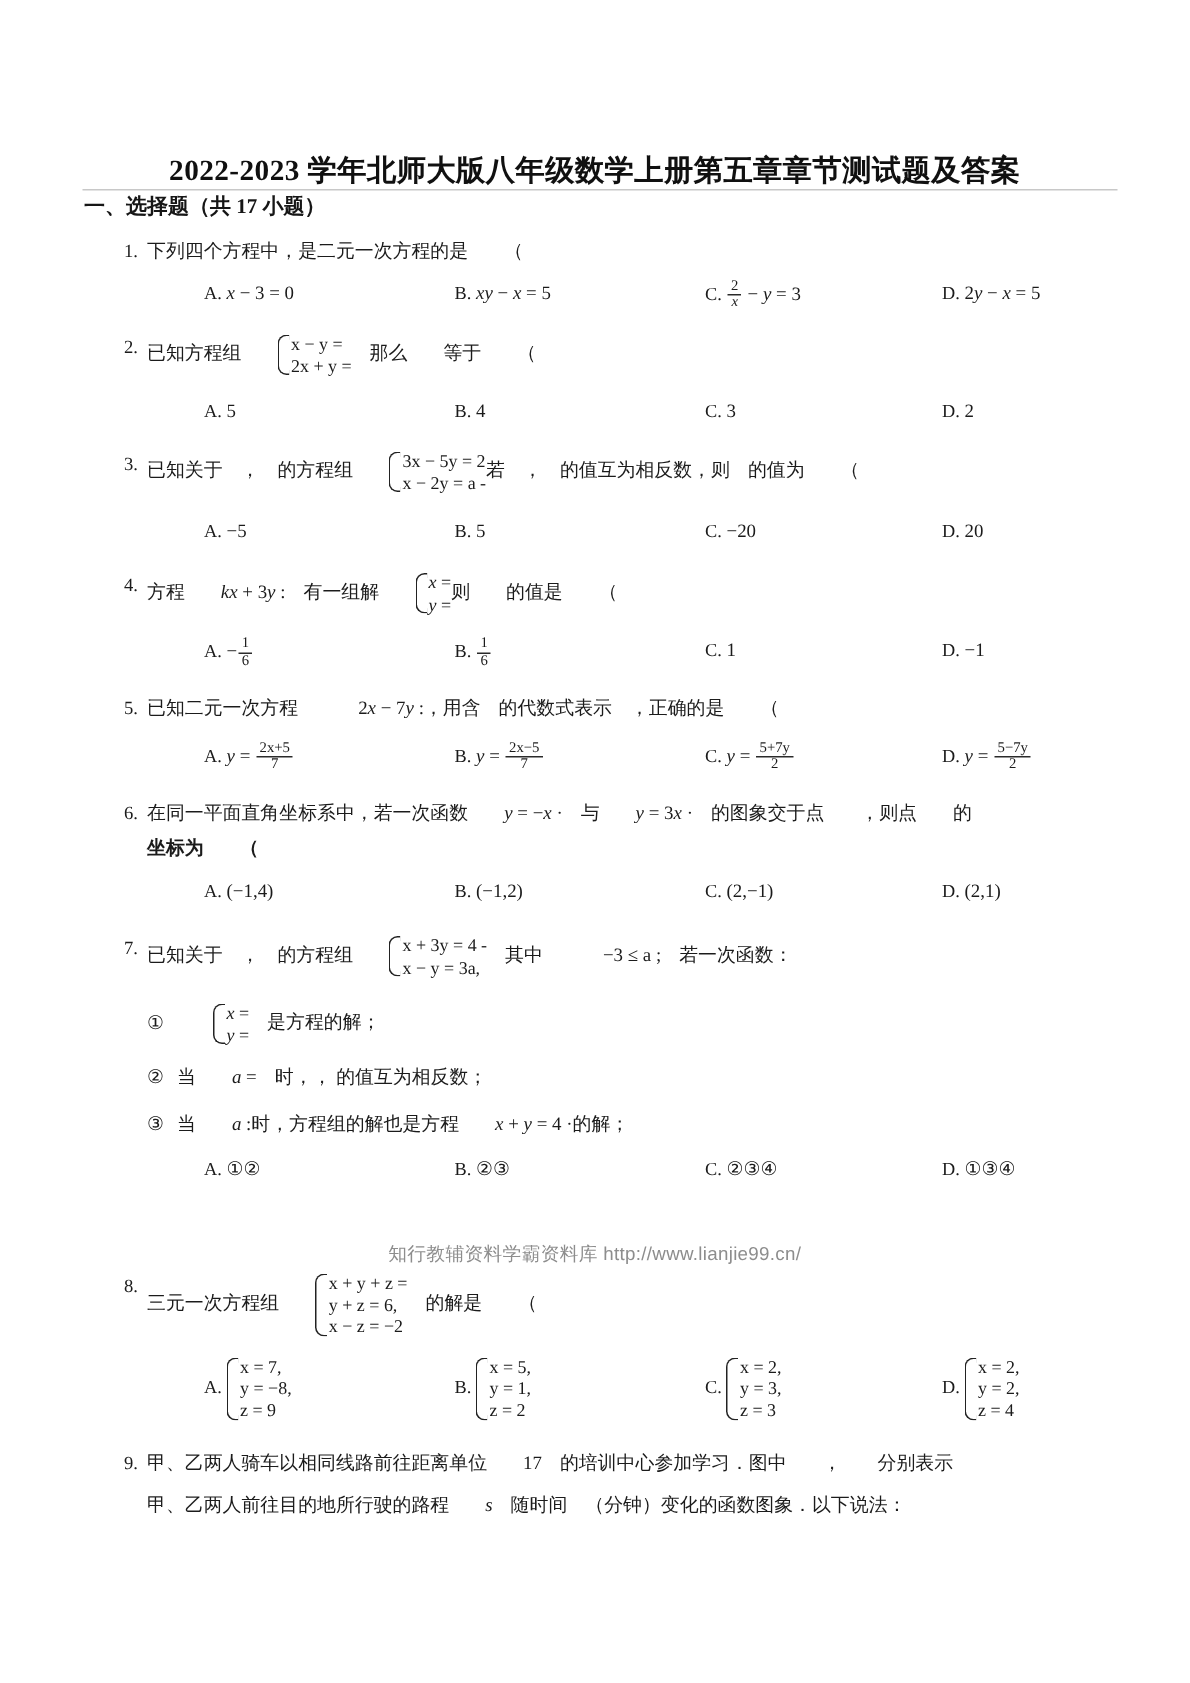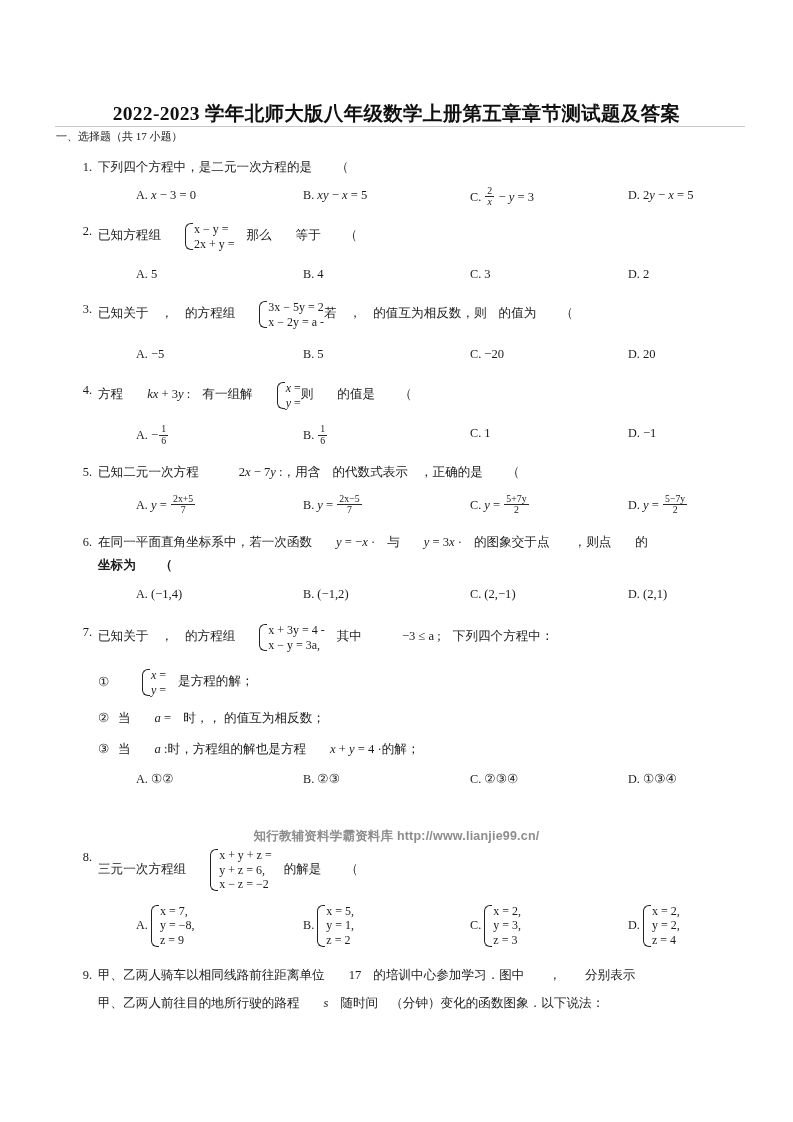--- a/index.html
+++ b/index.html
@@ -42,22 +42,22 @@
     top: 126px;
     border-top: 1px solid #9a9a9a;
     opacity: 0.55;
   }
 
   
   .section-head {
     position: absolute;
     left: 56px;
     top: 129px;
-    font-size: 11px;
-    font-weight: normal;
+    font-size: 14px;
+    font-weight: bold;
     color: #161616;
   }
 
   
   .q {
     position: absolute;
     left: 70px;
     width: 690px;
     font-size: 12.6px;
     line-height: 1.5;
@@ -150,21 +150,20 @@
   
   .footer {
     position: absolute;
     left: 0; right: 0;
     bottom: 17px;
     text-align: center;
     font-size: 12.5px;
     color: #8d8d8d;
     font-family: "Liberation Sans", "DejaVu Sans", sans-serif;
     letter-spacing: 0.2px;
-    font-weight: bold;
   }
 
   .nowrap { white-space: nowrap; }
 </style>
 </head>
 <body>
 
 <div class="page">
 
   <div class="doc-title">2022-2023 学年北师大版八年级数学上册第五章章节测试题及答案</div>
@@ -262,21 +261,21 @@
         <span class="opt o-c"><span class="lbl">C.</span>&nbsp;<span>(2,−1)</span></span>
         <span class="opt o-d"><span class="lbl">D.</span>&nbsp;<span>(2,1)</span></span>
       </div>
     </div>
   </div>
 
   <div class="q" style="top:623px;">
     <span class="q-num">7.</span>
     <div class="q-body">
       <div class="stem">
-        <span>已知关于</span><span class="gap-sm"></span><span>，</span><span class="gap-sm"></span><span>的方程组</span><span class="gap-md"></span><span class="sys"><span class="row">x + 3y = 4 -</span><span class="row">x − y = 3a,</span></span><span class="gap-sm"></span><span>其中</span><span class="gap-lg"></span><span class="nowrap">−3 ≤ a ;</span><span class="gap-sm"></span><span>下列四个方程中：</span>
+        <span>已知关于</span><span class="gap-sm"></span><span>，</span><span class="gap-sm"></span><span>的方程组</span><span class="gap-md"></span><span class="sys"><span class="row">x + 3y = 4 -</span><span class="row">x − y = 3a,</span></span><span class="gap-sm"></span><span>其中</span><span class="gap-lg"></span><span class="nowrap">−3 ≤ a ;</span><span class="gap-sm"></span><span>若一次函数：</span>
       </div>
 
       <div class="sub" style="margin-top:16px;">
         <span class="mark">①</span><span class="gap-md"></span><span class="sys"><span class="row"><i class="v">x</i> =</span><span class="row"><i class="v">y</i> =</span></span><span class="gap-sm"></span><span>是方程的解；</span>
       </div>
 
       <div class="sub">
         <span class="mark">②</span><span>当</span><span class="gap-md"></span><span class="nowrap"><i class="v">a</i> =</span><span class="gap-sm"></span><span>时，，  的值互为相反数；</span>
       </div>
 

